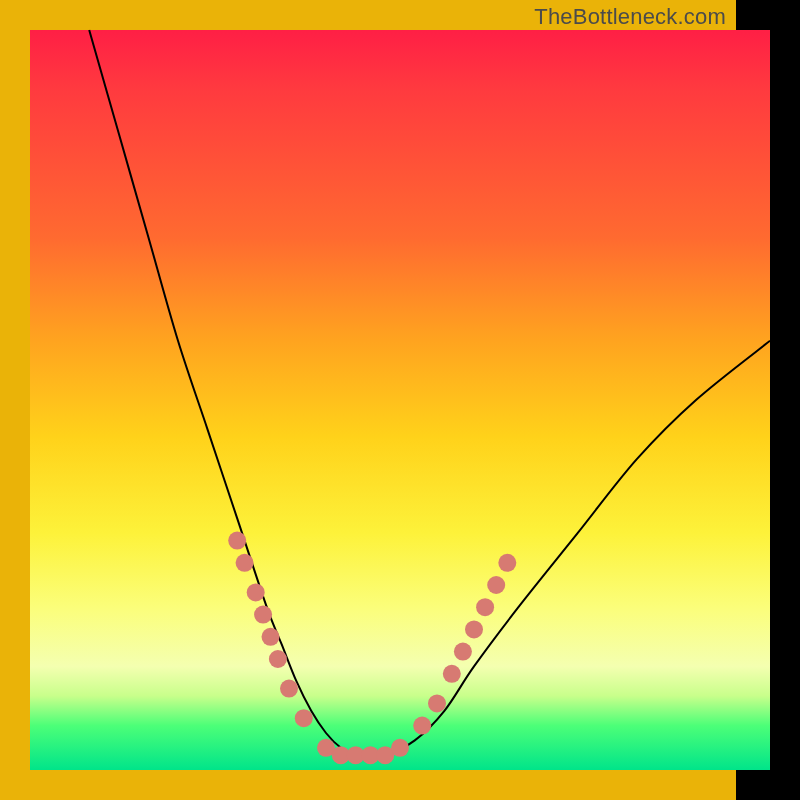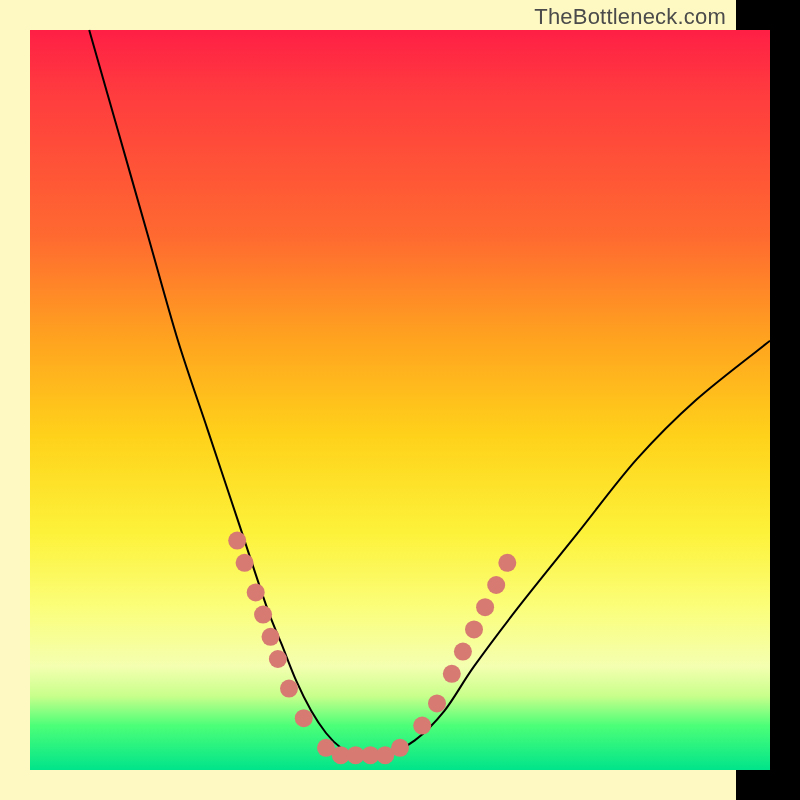--- a/index.html
+++ b/index.html
@@ -9,21 +9,21 @@
     height: 800px;
     overflow: hidden;
     background: #000;
     font-family: Arial, Helvetica, sans-serif;
   }
   .frame {
     position: absolute;
     top: 0; left: 0;
     width: 736px;
     height: 800px;
-    background: #fef9c3;
+    background: #eab308;
     text-align: center;
   }
   .plot {
     position: absolute;
     top: 30px;
     left: 30px;
     width: 740px;
     height: 740px;
     
     background: linear-gradient(to bottom,

